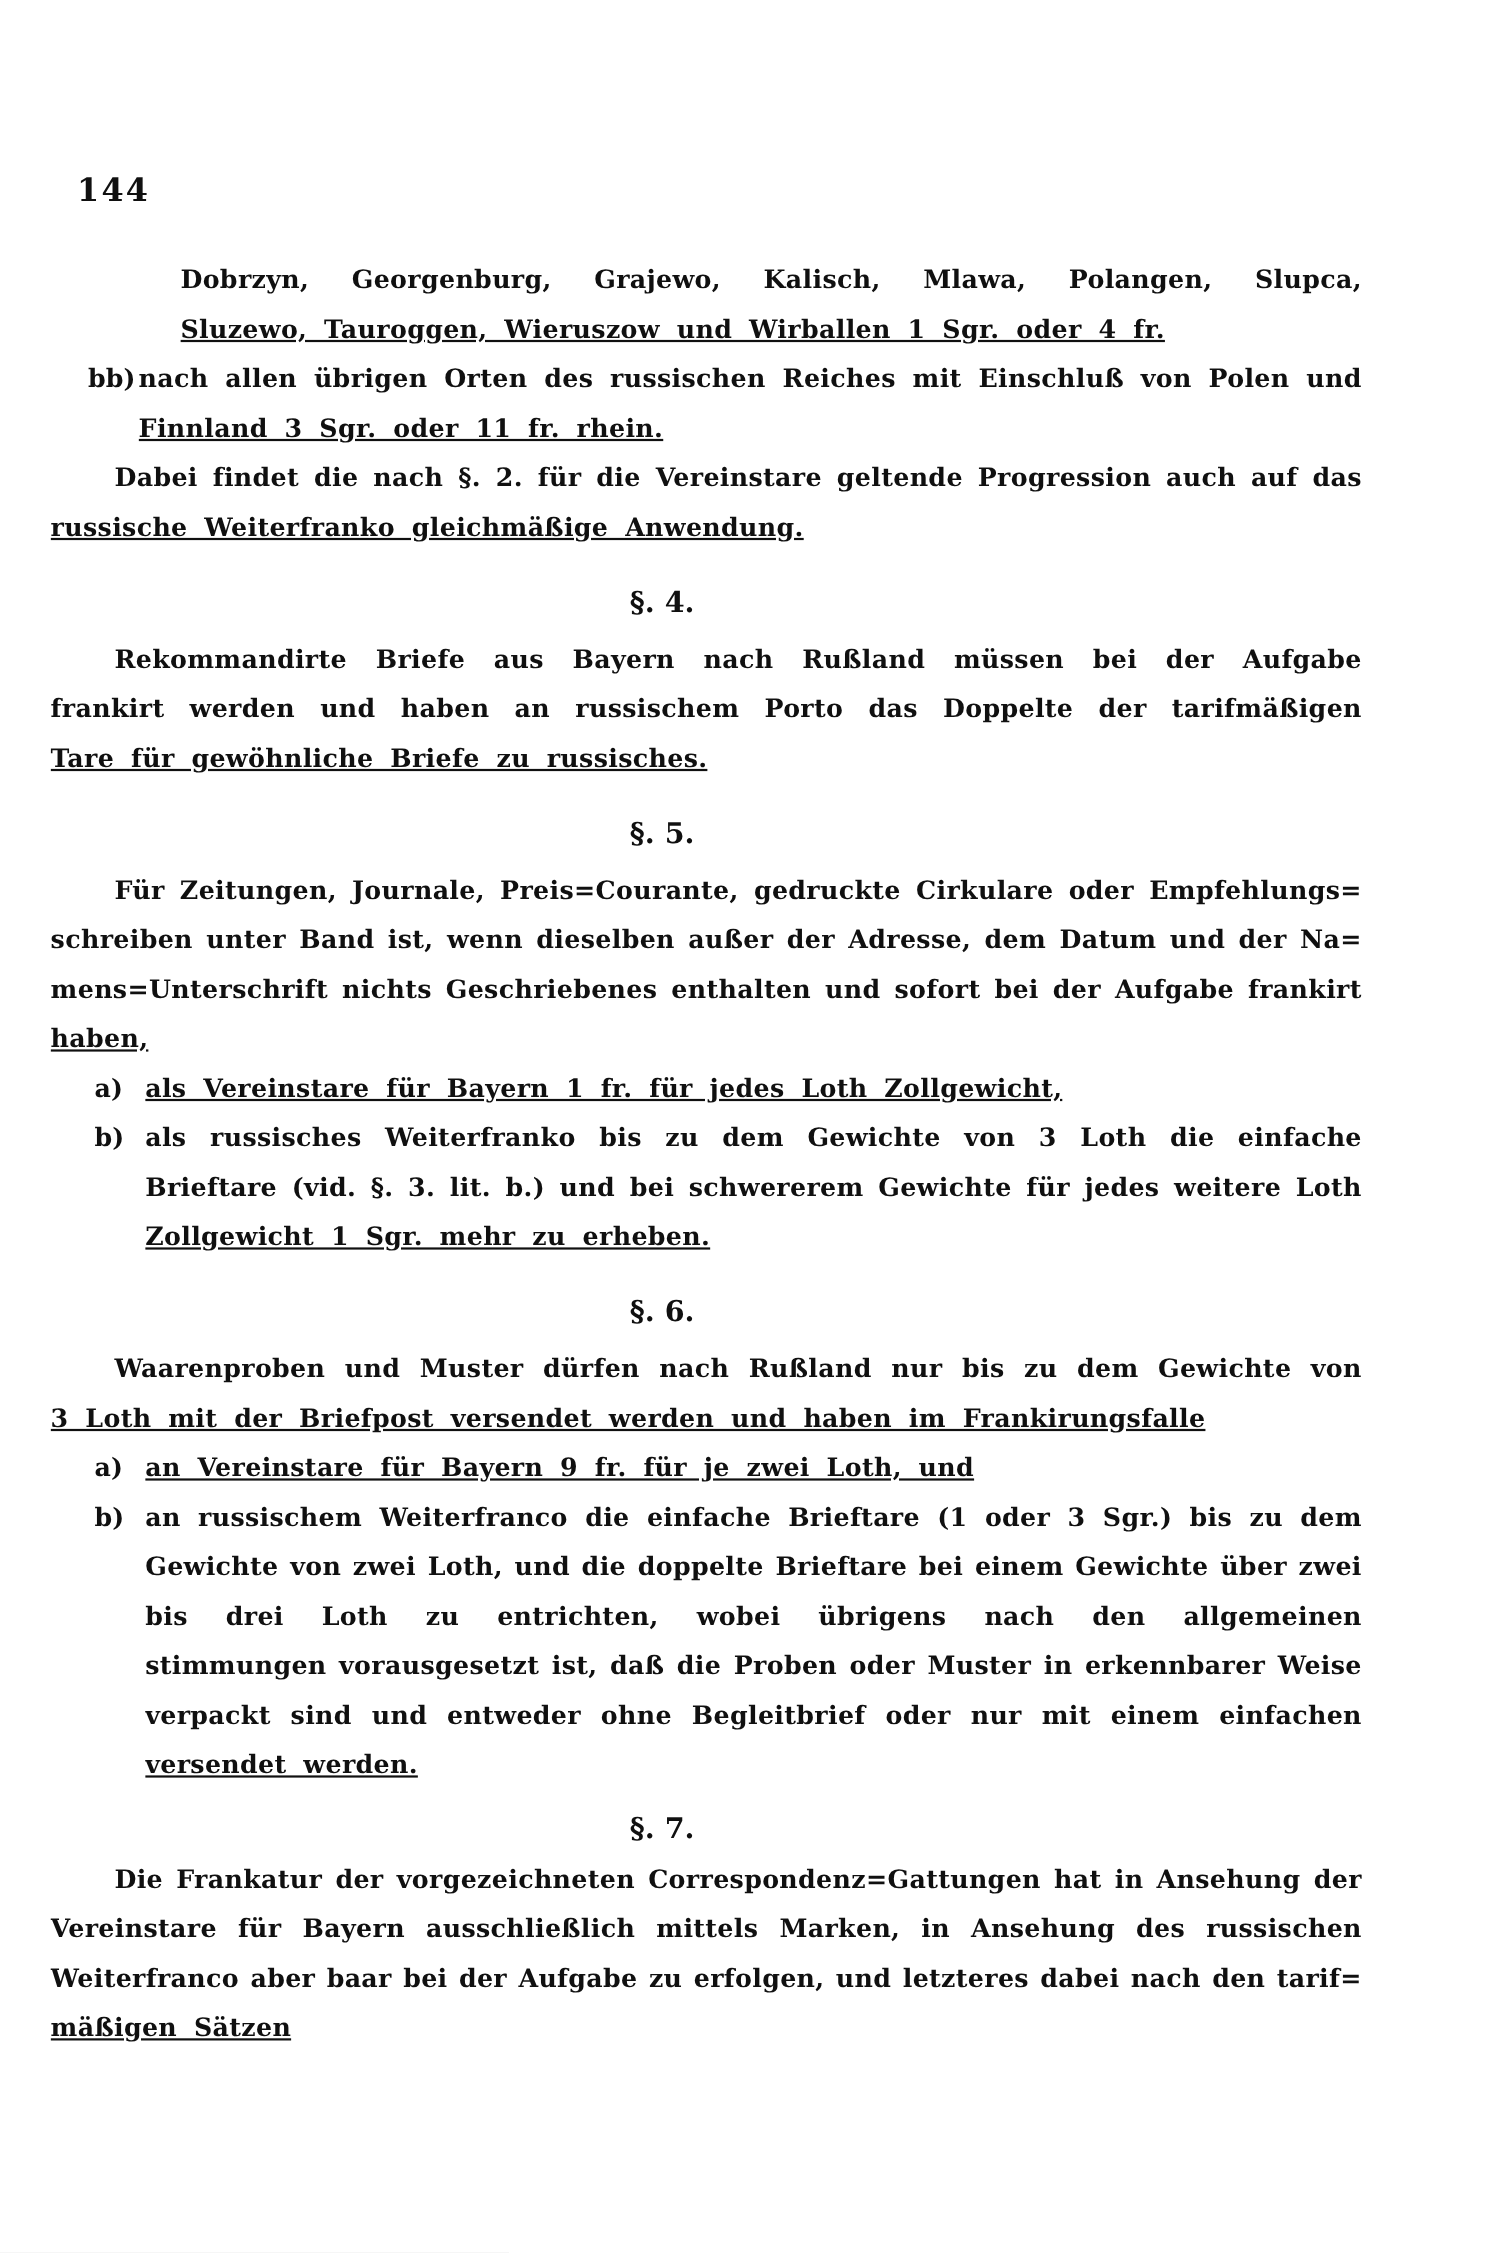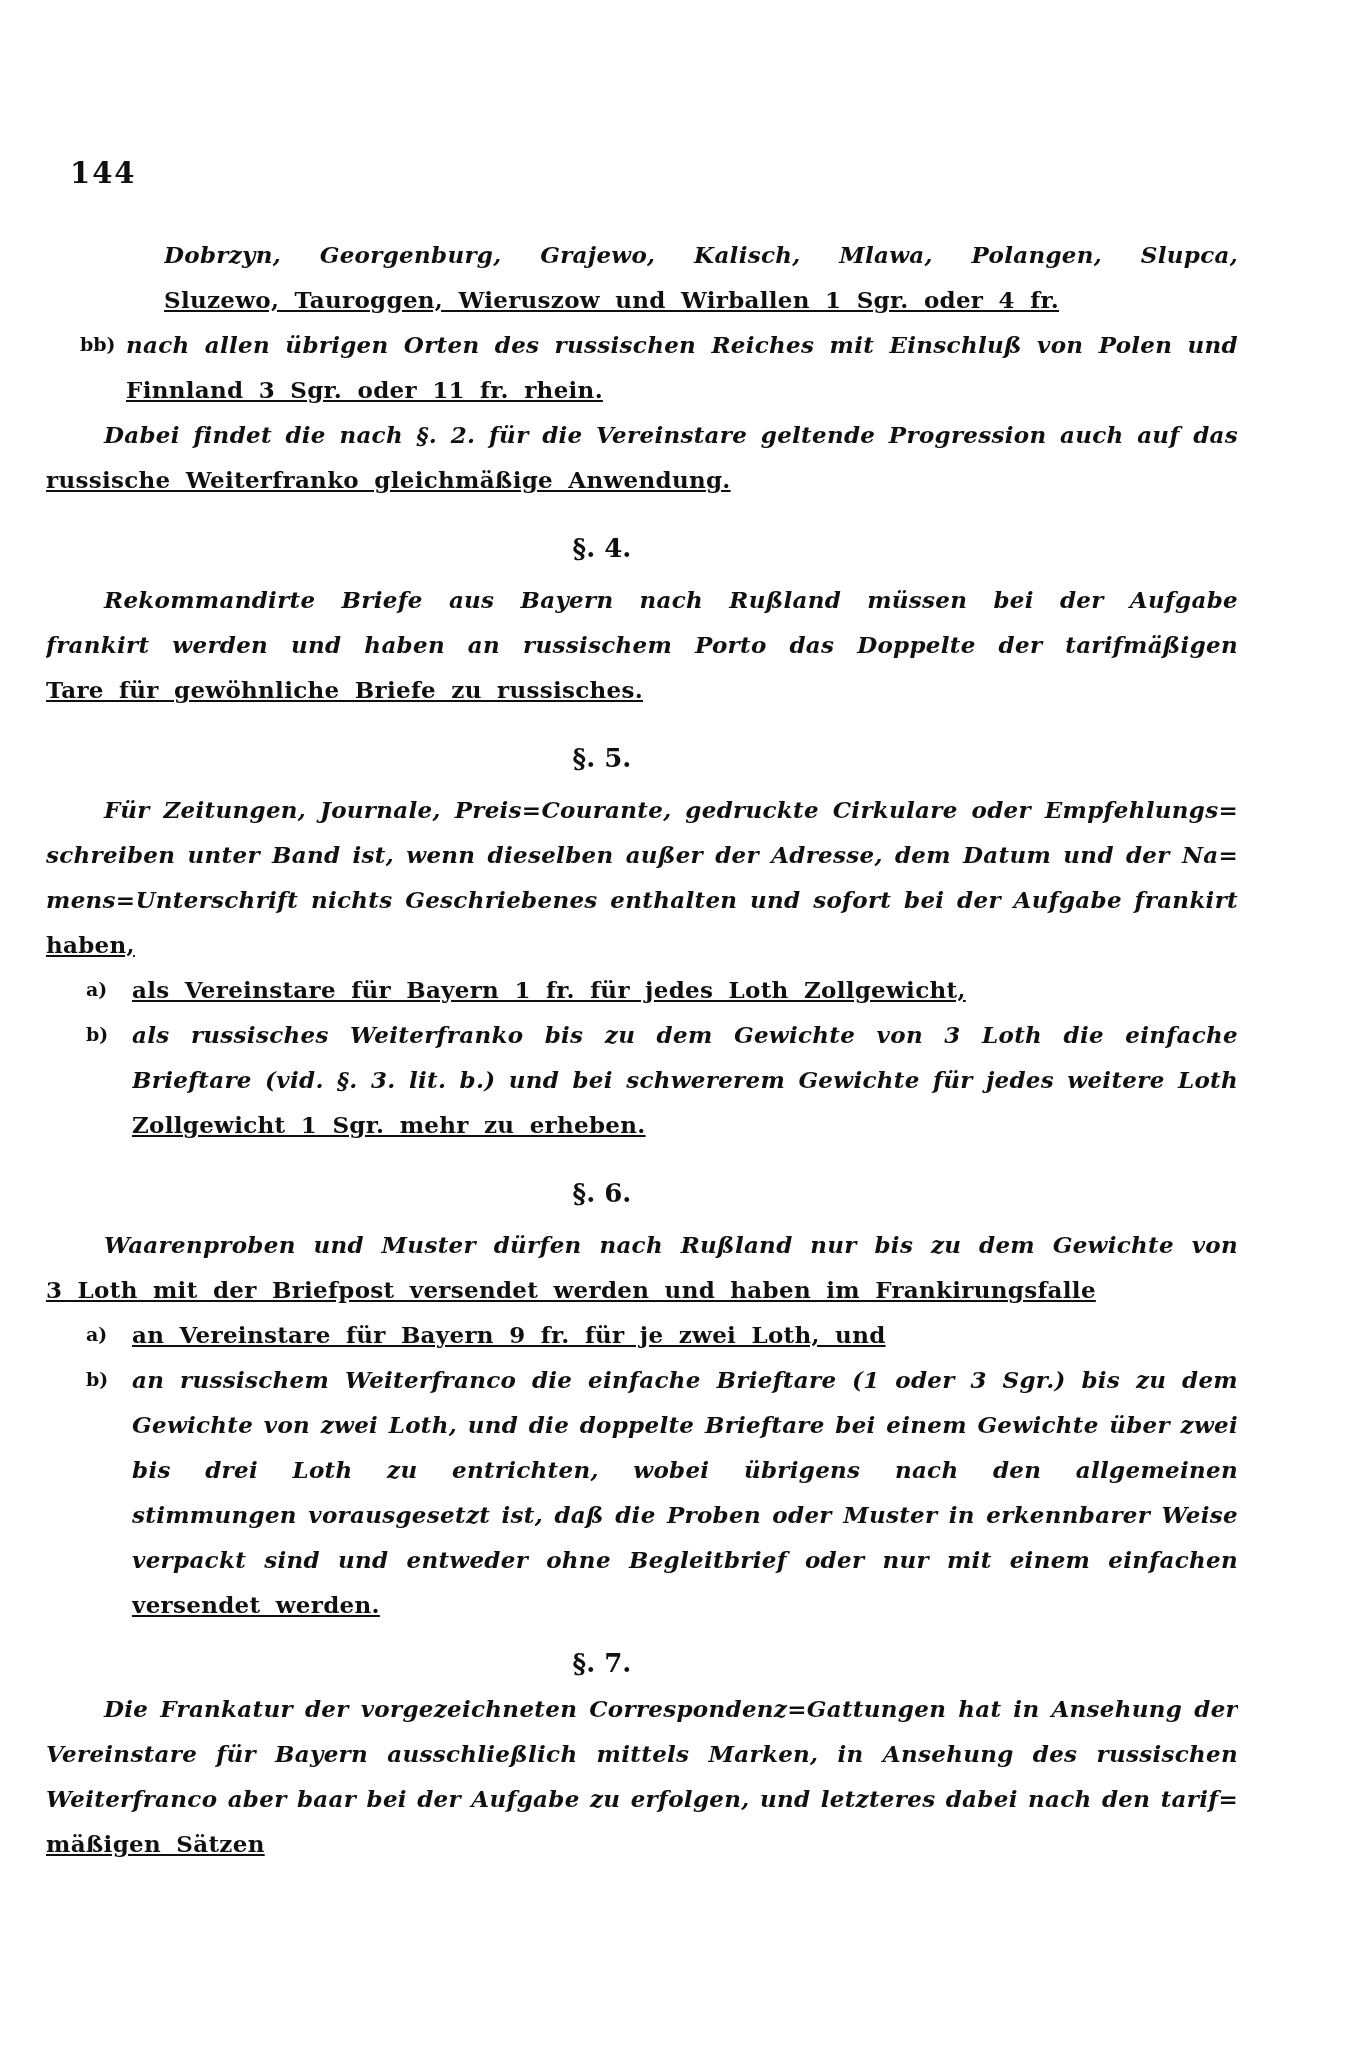--- a/index.html
+++ b/index.html
@@ -37,34 +37,33 @@
     line-height: 45px;
     height: 45px;
     overflow: hidden;
     letter-spacing: 0.3px;
   }
   
   .just {
     text-align: justify;
     text-align-last: justify;
     word-spacing: 2px;
-    font-style: italic;
   }
   
   .plain {
     word-spacing: 7px;
     text-decoration: underline;
   }
   .indent-cont { margin-left: 118px; }     
   .p-first     { text-indent: 58px; }      
   .list-item   { position: relative; }
   .marker {
     position: absolute;
     top: 0;
-    font-size: 19px;
+    font-size: 23px;
     font-weight: bold;
     line-height: 45px;
   }
   .marker-bb { left: 34px; }
   .marker-ab { left: 40px; }
   .item-text-bb { margin-left: 80px; }
   .item-text-ab { margin-left: 86px; }
   .heading {
     font-size: 26px;
     font-weight: bold;

